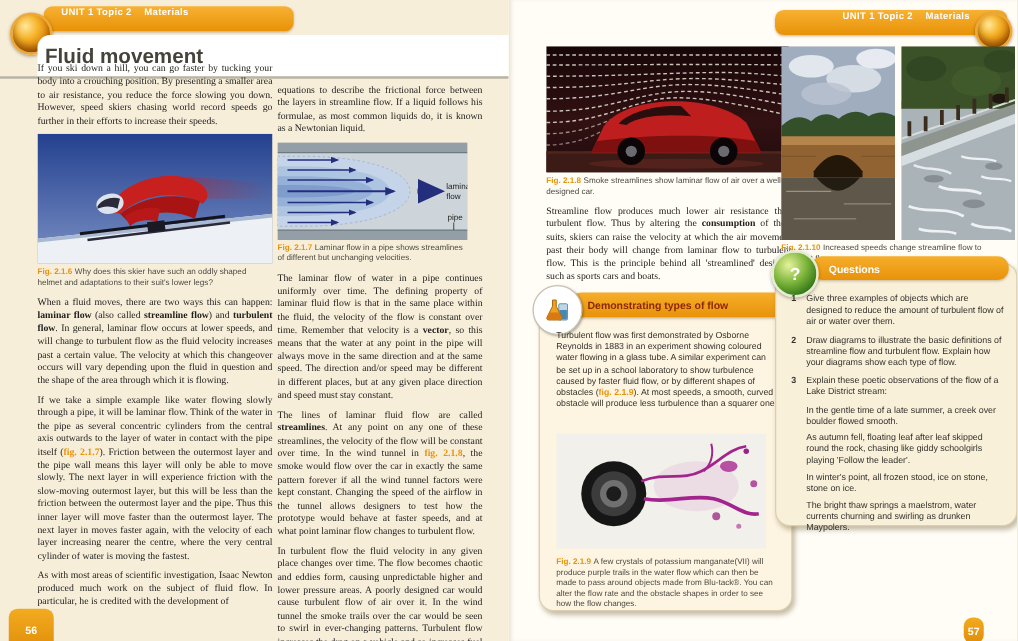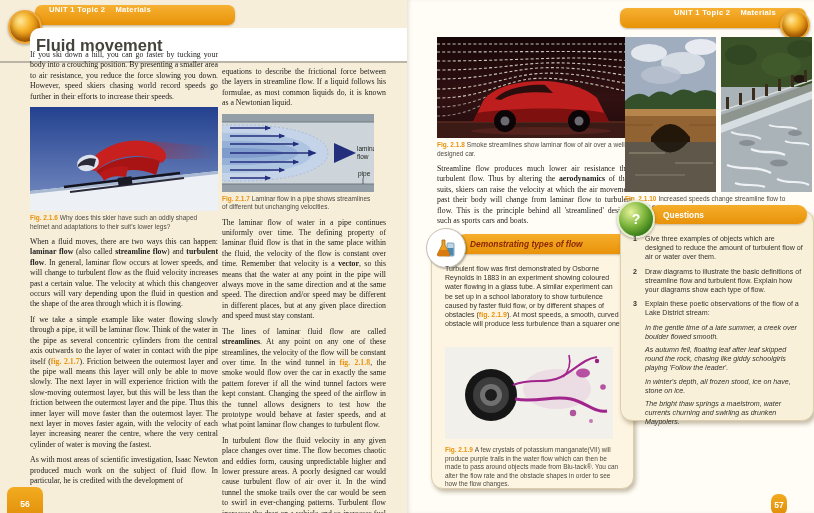--- a/index.html
+++ b/index.html
@@ -34,21 +34,21 @@
   .pill-q{color:#ffffff;}
   .boxtext{font:7px/9.2px "Liberation Sans",sans-serif;color:#33322c;text-align:left;}
   .icirc{background:#fff;border:1px solid #c8c2b2;border-radius:50%;box-shadow:1px 1px 2px rgba(0,0,0,.3);
          display:flex;align-items:center;justify-content:center;}
   .qorb{border-radius:50%;background:radial-gradient(circle at 35% 30%,#e6f29a,#7ab33a 45%,#2f7315 80%,#1b4a0a);
         border:2px solid #e6ecd2;color:#fff;font:bold 14px "Liberation Sans",sans-serif;
         display:flex;align-items:center;justify-content:center;box-shadow:0 1px 3px rgba(0,0,0,.35);}
   .qlist{font:7.1px/9.2px "Liberation Sans",sans-serif;color:#33322c;}
   .qitem{display:flex;margin-bottom:5px;}
   .qnum{font-weight:bold;width:12px;flex:none;}
-  .quote{font-style:italic;margin:4px 0 4px 12px;}
+  .quote{margin:4px 0 4px 12px;}
   svg{display:block;}
 </style>
 </head>
 <body>
 
 <div id="spread">
 
   <div class="page page-left">
     <div class="hbar abs" style="left:35px;top:5px;width:200px;height:20px;">
       <span style="padding-left:14px;">UNIT 1 Topic 2</span>
@@ -183,26 +183,26 @@
           <circle cx="68" cy="84" r="11" fill="#0c0507"></circle>
             <circle cx="68" cy="84" r="4.5" fill="#6a6a70"></circle>
           <circle cx="142" cy="84" r="11" fill="#0c0507"></circle>
             <circle cx="142" cy="84" r="4.5" fill="#6a6a70"></circle>
         </svg>
         <figcaption class="caption">
           <span class="figlabel">Fig. 2.1.8</span><span>Smoke streamlines show laminar flow of air over a well-designed car.</span>
         </figcaption>
       </figure>
       <div class="bodycol">
-        <p><span>Streamline flow produces much lower air resistance than turbulent flow. Thus by altering the </span><span class="b">aerodynamics</span><span> of their suits, skiers can raise the velocity at which the air movement past their body will change from laminar flow to turbulent flow. This is the principle behind all 'streamlined' designs, such as sports cars and boats.</span></p>
+        <p><span>Streamline flow produces much lower air resistance than turbulent flow. Thus by altering the </span><span class="b">consumption</span><span> of their suits, skiers can raise the velocity at which the air movement past their body will change from laminar flow to turbulent flow. This is the principle behind all 'streamlined' designs, such as sports cars and boats.</span></p>
       </div>
     </div>
 
     <div class="pbox abs" style="left:24px;top:246px;width:201px;height:241px;">
-      <div class="pill pill-demo abs" style="left:24px;top:-13px;width:173px;height:20px;font-style:italic;">Demonstrating types of flow</div>
+      <div class="pill pill-demo abs" style="left:24px;top:-13px;width:173px;height:20px;">Demonstrating types of flow</div>
       <div class="icirc abs" style="left:-6px;top:-19px;width:38px;height:38px;">
         <svg width="24" height="24" viewBox="0 0 24 24">
           <rect x="13" y="7" width="7" height="13" rx="1" fill="#bdd7e8" stroke="#6a93ad" stroke-width=".8"></rect>
           <rect x="13.5" y="12" width="6" height="7.5" fill="#4a88b0"></rect>
           <path d="M8,4 h3 v5 l4.5,9 a1.5,1.5 0 0 1 -1.4,2 h-9.2 a1.5,1.5 0 0 1 -1.4,-2 L8,9 Z" fill="#f0a01e" stroke="#a86a10" stroke-width=".8"></path>
           <path d="M5.5,14 L3.6,18 a1.4,1.4 0 0 0 1.3,2 h9.2 a1.4,1.4 0 0 0 1.3,-2 L13.5,14 Z" fill="#d87a10"></path>
         </svg>
       </div>
       <div class="boxtext abs" style="left:13px;top:17px;width:177px;">
         <span>Turbulent flow was first demonstrated by Osborne Reynolds in 1883 in an experiment showing coloured water flowing in a glass tube. A similar experiment can be set up in a school laboratory to show turbulence caused by faster fluid flow, or by different shapes of obstacles (</span><span class="figref">fig. 2.1.9</span><span>). At most speeds, a smooth, curved obstacle will produce less turbulence than a squarer one.</span>
@@ -303,20 +303,20 @@
         <div class="qitem">
           <span class="qnum">2</span>
           <span>Draw diagrams to illustrate the basic definitions of streamline flow and turbulent flow. Explain how your diagrams show each type of flow.</span>
         </div>
         <div class="qitem">
           <span class="qnum">3</span>
           <span>Explain these poetic observations of the flow of a Lake District stream:</span>
         </div>
         <div class="quote">In the gentle time of a late summer, a creek over boulder flowed smooth.</div>
         <div class="quote">As autumn fell, floating leaf after leaf skipped round the rock, chasing like giddy schoolgirls playing 'Follow the leader'.</div>
-        <div class="quote">In winter's depth, all frozen stood, ice on have, stone on ice.</div>
+        <div class="quote">In winter's point, all frozen stood, ice on stone, stone on ice.</div>
         <div class="quote">The bright thaw springs a maelstrom, water currents churning and swirling as drunken Maypolers.</div>
       </div>
     </div>
 
     <div class="pnum abs" style="left:364px;top:494px;width:16px;height:21px;">57</div>
   </div>
 </div>
 
 </body></html>

